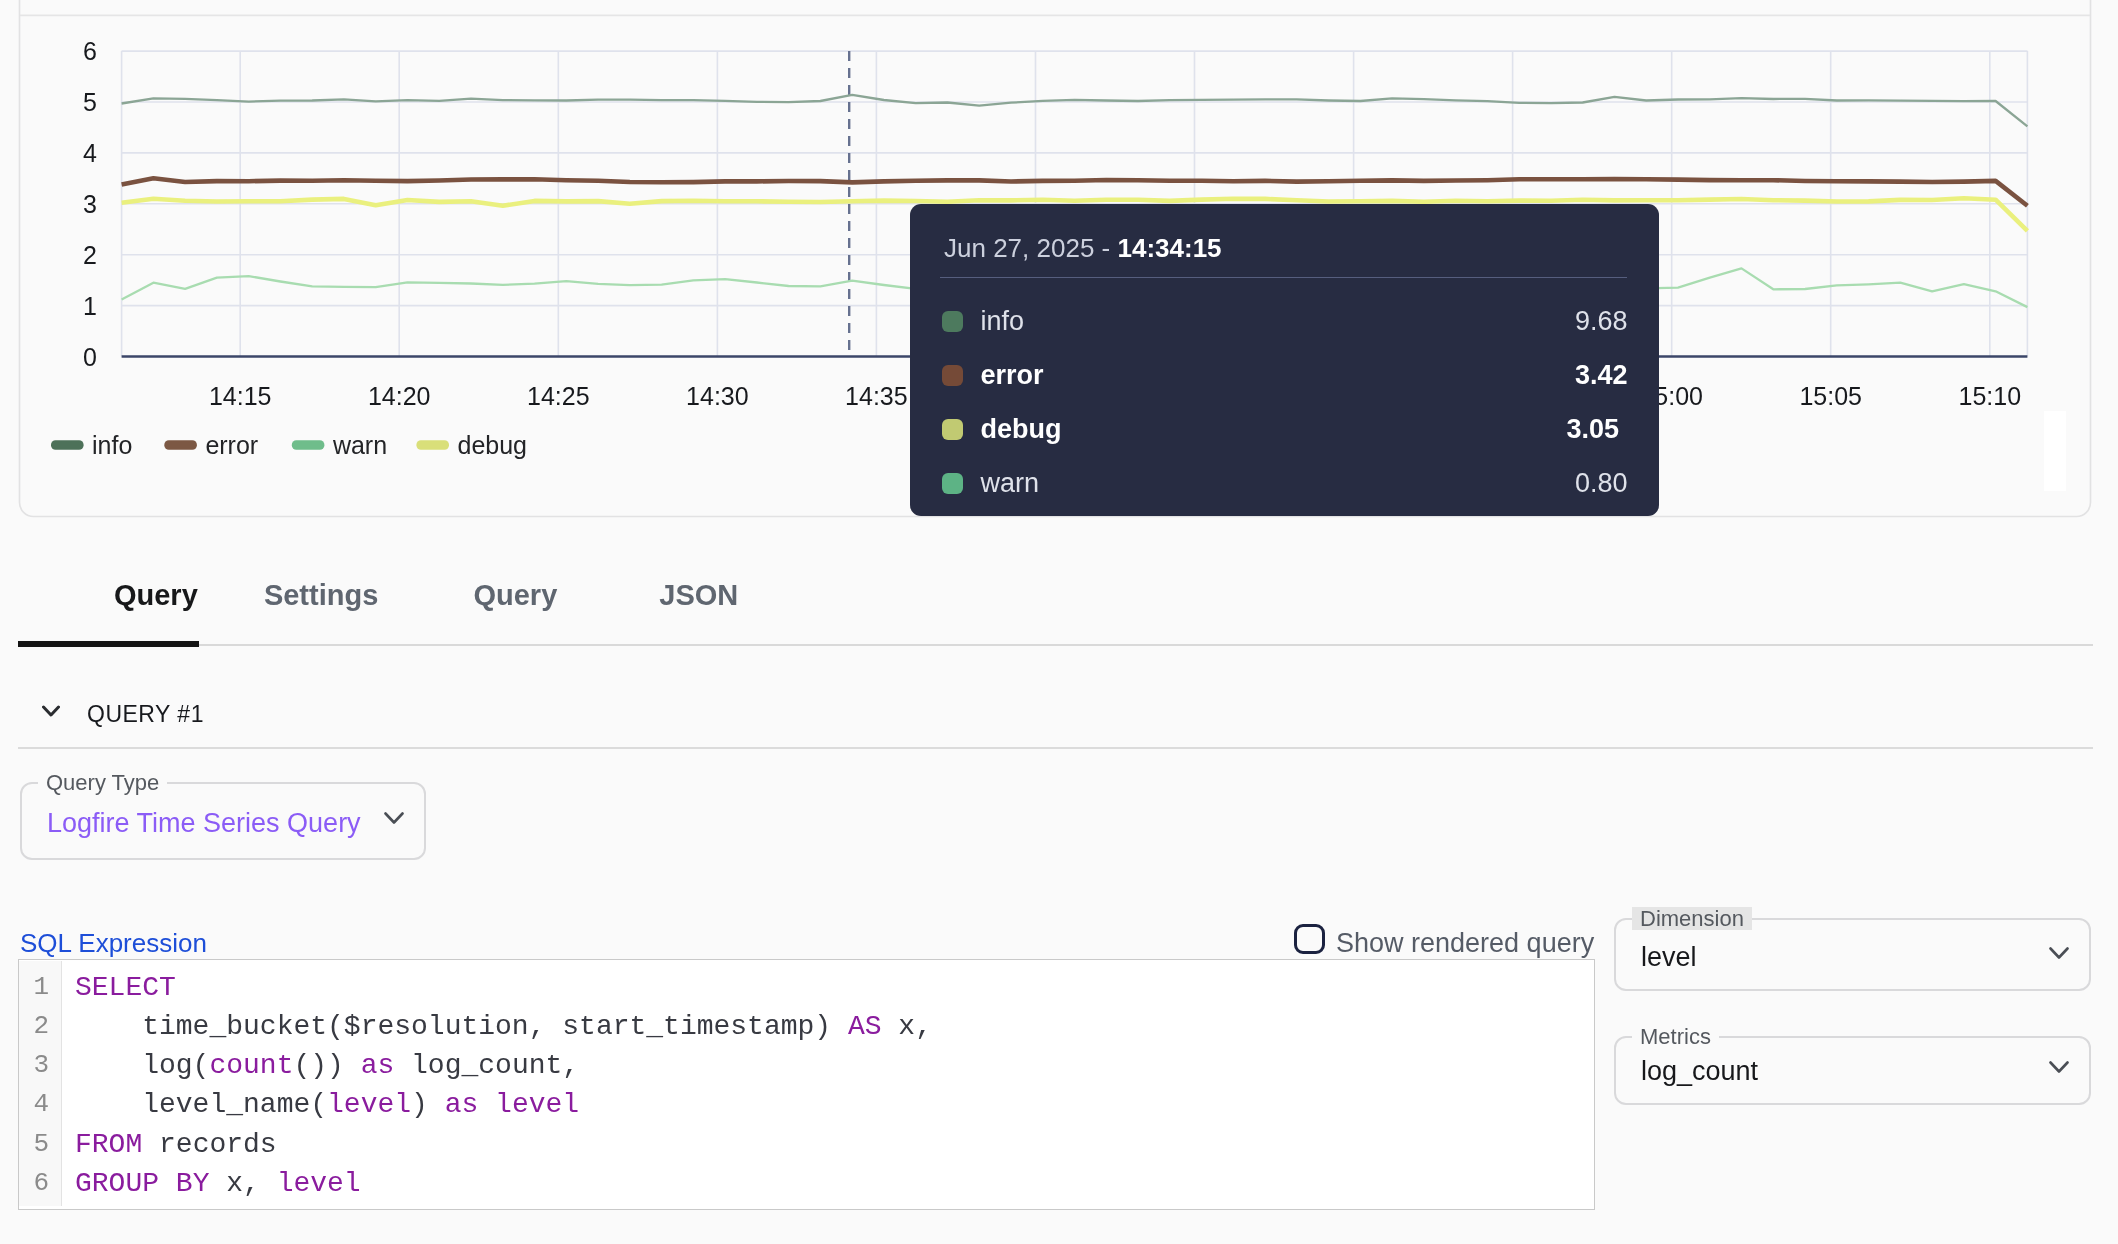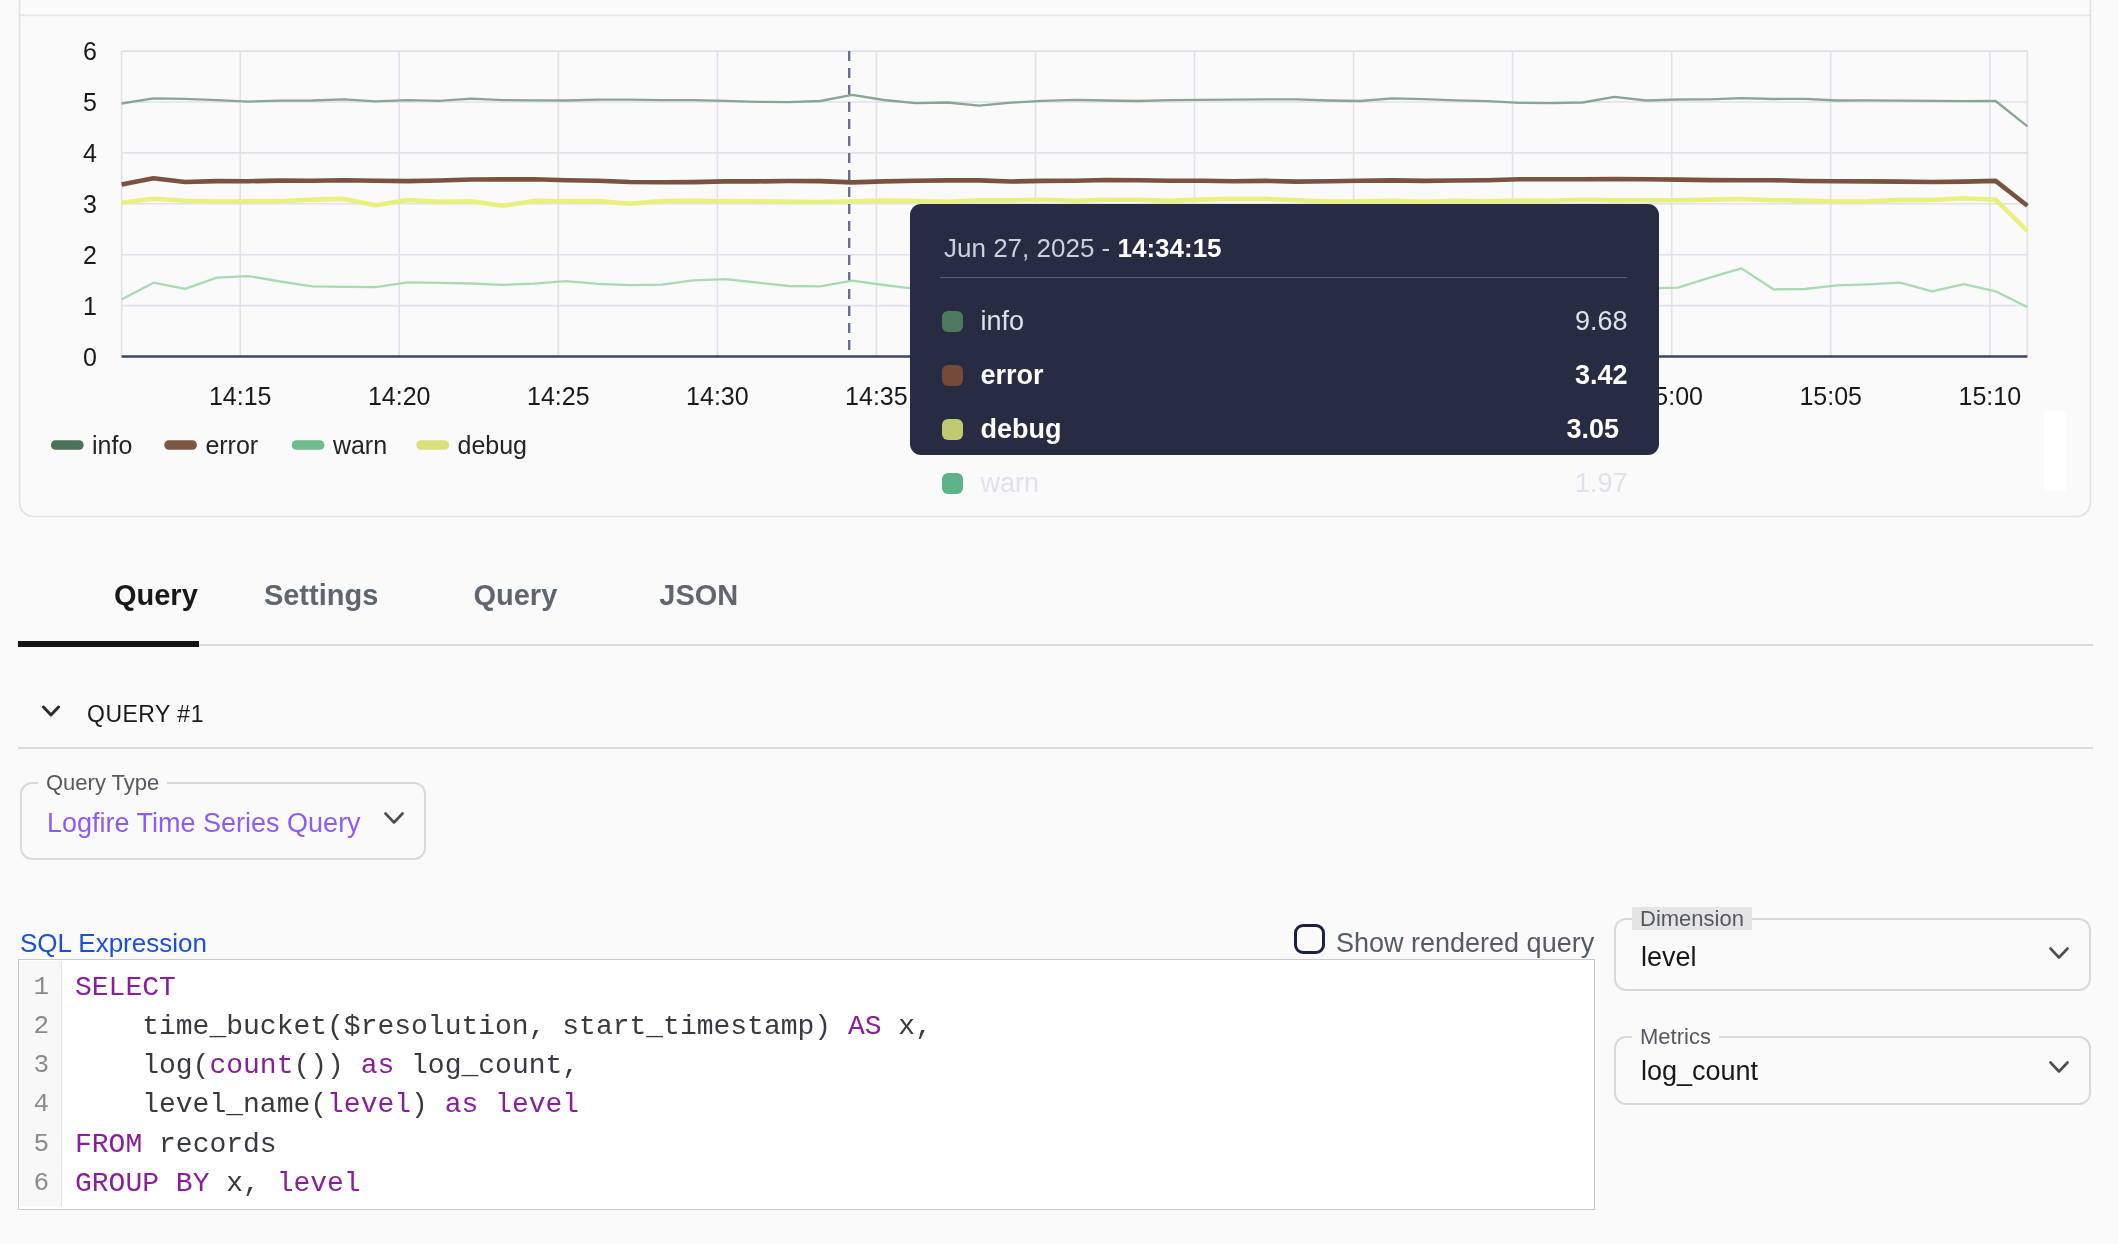--- a/index.html
+++ b/index.html
@@ -57,35 +57,35 @@
     <text x="1989.8" y="405" text-anchor="middle" font-size="25" fill="#17191d">15:10</text>
     <rect x="51" y="440.3" width="32.6" height="9.5" rx="4.5" fill="#4d7159"></rect>
     <text x="92" y="453.8" font-size="25" fill="#232427">info</text>
     <rect x="164.3" y="440.3" width="32.6" height="9.5" rx="4.5" fill="#7c5844"></rect>
     <text x="205.4" y="453.8" font-size="25" fill="#232427">error</text>
     <rect x="291.8" y="440.3" width="32.6" height="9.5" rx="4.5" fill="#6fbd8b"></rect>
     <text x="332.9" y="453.8" font-size="25" fill="#232427">warn</text>
     <rect x="416.4" y="440.3" width="32.6" height="9.5" rx="4.5" fill="#d9df79"></rect>
     <text x="457.5" y="453.8" font-size="25" fill="#232427">debug</text>
 </svg>
-<div class="abs" style="left:910px;top:203.5px;width:749px;height:251px;background:#272c42;border-radius:11px">
+<div class="abs" style="left:910px;top:203.5px;width:749px;height:312px;background:#272c42;border-radius:11px">
 <div class="abs" style="left:34px;top:30px;font-size:26px;line-height:28px;color:#ccd0dd">Jun 27, 2025 - <b style="color:#fff">14:34:15</b></div>
 <div class="abs" style="left:30px;top:73px;width:687px;height:1.6px;background:#565e7e"></div>
 <div class="abs" style="left:31.5px;top:107.0px;width:21px;height:21px;border-radius:6px;background:#4d7a5e"></div>
 <div class="abs" style="left:70.5px;top:101.5px;font-size:27px;line-height:32px;font-weight:normal;color:#dfe2ea">info</div>
 <div class="abs" style="right:31.5px;top:101.5px;font-size:27px;line-height:32px;font-weight:normal;color:#dfe2ea">9.68</div>
     <div class="abs" style="left:31.5px;top:161.0px;width:21px;height:21px;border-radius:6px;background:#754a37"></div>
 <div class="abs" style="left:70.5px;top:155.5px;font-size:27px;line-height:32px;font-weight:bold;color:#ffffff">error</div>
 <div class="abs" style="right:31.5px;top:155.5px;font-size:27px;line-height:32px;font-weight:bold;color:#ffffff">3.42</div>
     <div class="abs" style="left:31.5px;top:215.0px;width:21px;height:21px;border-radius:6px;background:#c1ca72"></div>
 <div class="abs" style="left:70.5px;top:209.5px;font-size:27px;line-height:32px;font-weight:bold;color:#ffffff">debug</div>
 <div class="abs" style="right:40px;top:209.5px;font-size:27px;line-height:32px;font-weight:bold;color:#ffffff">3.05</div>
     <div class="abs" style="left:31.5px;top:269.0px;width:21px;height:21px;border-radius:6px;background:#5db385"></div>
 <div class="abs" style="left:70.5px;top:263.5px;font-size:27px;line-height:32px;font-weight:normal;color:#dfe2ea">warn</div>
-<div class="abs" style="right:31.5px;top:263.5px;font-size:27px;line-height:32px;font-weight:normal;color:#dfe2ea">1.97</div>
+<div class="abs" style="right:31.5px;top:263.5px;font-size:27px;line-height:32px;font-weight:normal;color:#dfe2ea">0.80</div>
 </div>
 <div class="abs" style="left:2043.8px;top:410.9px;width:21.8px;height:80.4px;background:#fff"></div>
 <div class="abs" style="left:17.5px;top:643.5px;width:2075.5px;height:2px;background:#d9d9d9"></div>
 <div class="abs" style="left:17.5px;top:640.6px;width:181px;height:6px;background:#141414"></div>
 <div class="abs tab" style="left:17.5px;color:#17181a">Query</div>
 <div class="abs tab" style="left:198px;color:#5f6670">Settings</div>
 <div class="abs tab" style="left:377px;color:#5f6670">Query</div>
 <div class="abs tab" style="left:558px;color:#5f6670">JSON</div>
 <svg class="abs" style="left:42px;top:705px" width="18" height="12">
     <path d="M1.5 2 L9 10 L16.5 2" fill="none" stroke="#2a2c30" stroke-width="3" stroke-linecap="round" stroke-linejoin="round"></path>

